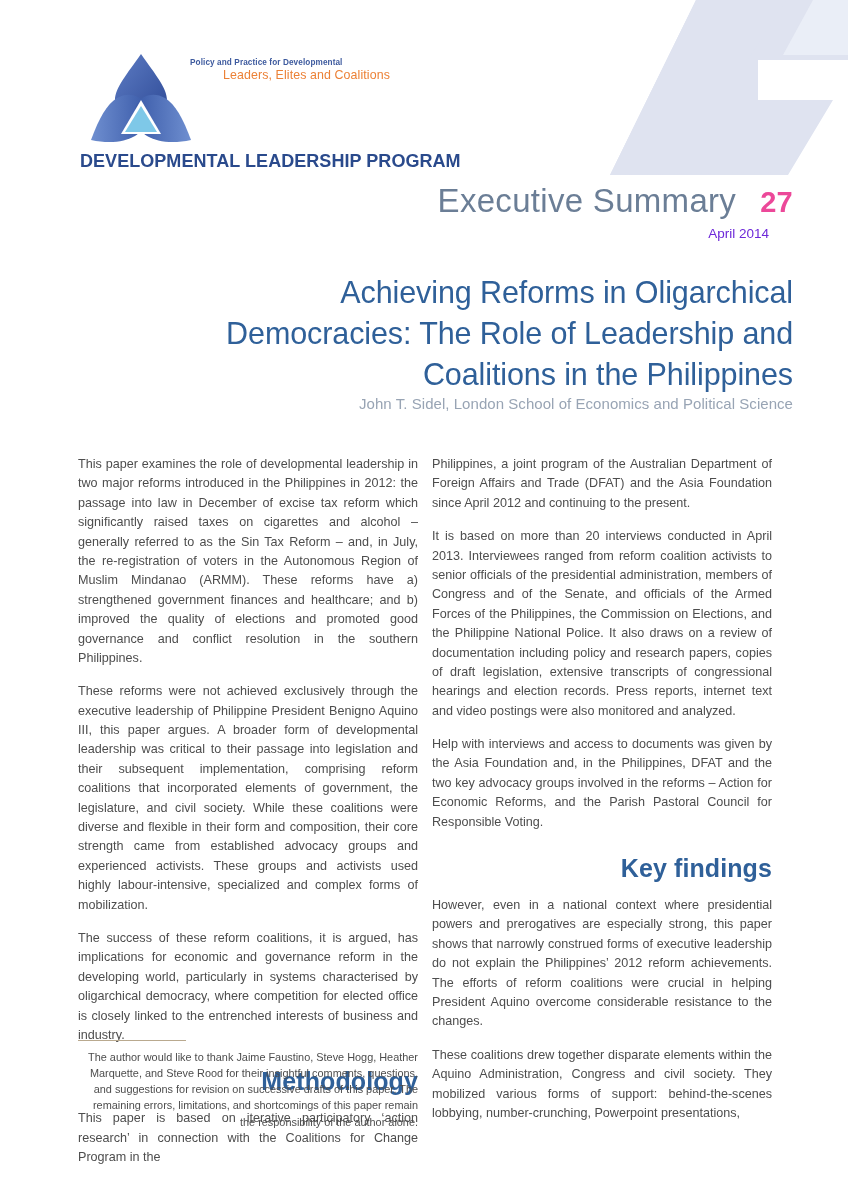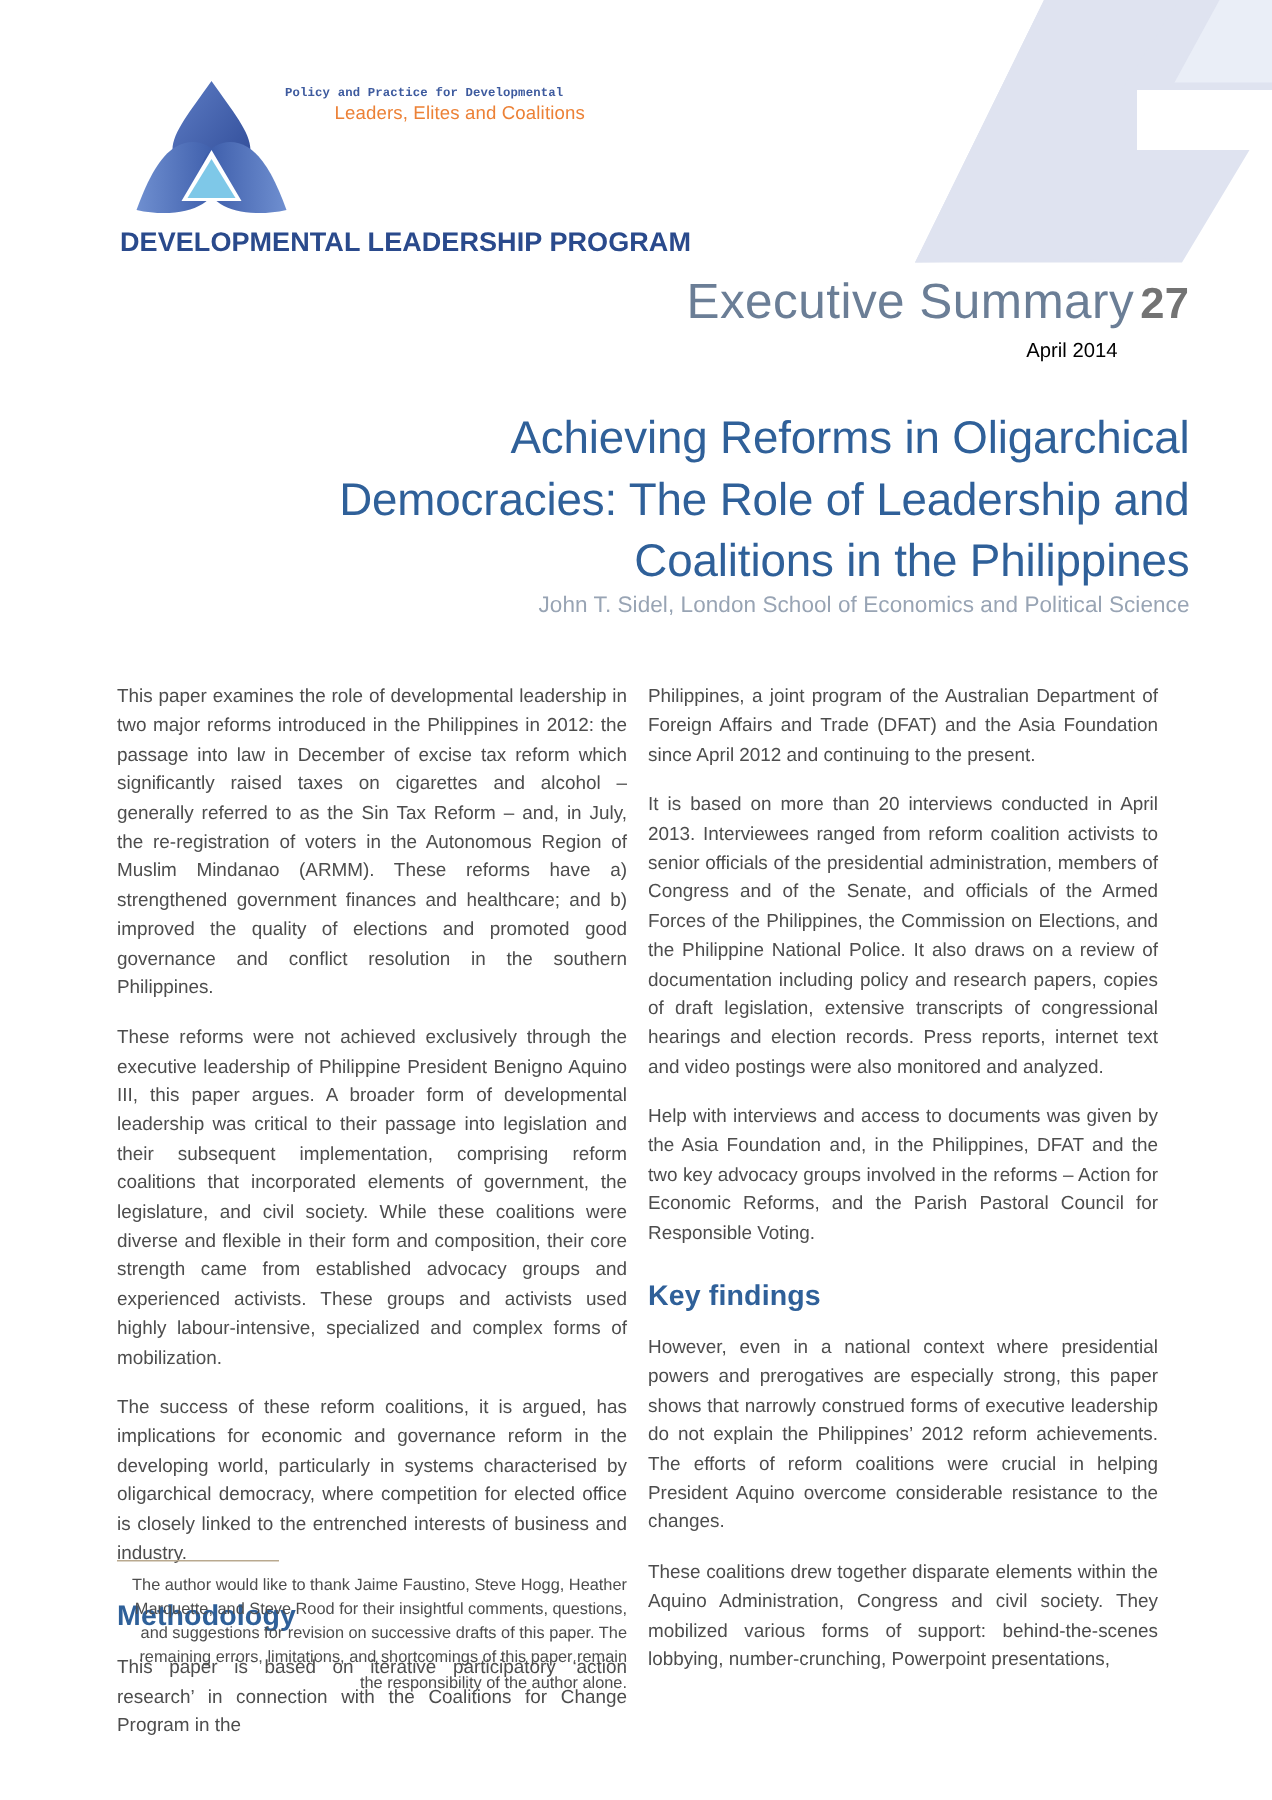--- a/index.html
+++ b/index.html
@@ -49,21 +49,21 @@
   }
   .dlp-letters {
     font-family: "DejaVu Sans", sans-serif;
     font-weight: bold;
     font-size: 59px;
     letter-spacing: 1px;
     color: #ec8136;
     line-height: 0.95;
   }
   .dlp-tag-line1 {
-    font-family: Liberation Mono, monospace;
+    font-family: Liberation Sans, sans-serif;
     font-weight: bold;
     font-size: 8.2px;
     color: #3d5a9e;
     letter-spacing: 0.1px;
     margin-top: 4px;
   }
   .dlp-tag-line2 {
     font-family: "Liberation Sans", sans-serif;
     font-weight: normal;
     font-size: 12.4px;
@@ -100,30 +100,30 @@
     font-family: "Liberation Sans", sans-serif;
     font-size: 33px;
     font-weight: normal;
     color: #6b7e96;
     letter-spacing: 0.3px;
   }
   #series-number {
     font-family: "Liberation Sans", sans-serif;
     font-size: 29px;
     font-weight: bold;
-    color: #737373;
-    margin-left: 4px;
+    color: #ec4899;
+    margin-left: 24px;
     letter-spacing: 0.3px;
   }
   #series-date {
     font-family: "Liberation Sans", sans-serif;
     font-size: 13.5px;
-    color: #000000;
+    color: #6d28d9;
     margin-top: 6px;
-    margin-right: 48px;
+    margin-right: 24px;
   }
 
   
   #title-block {
     position: absolute;
     right: 55px;
     top: 272px;
     width: 600px;
     text-align: right;
   }
@@ -162,25 +162,26 @@
     font-size: 12.6px;
     line-height: 1.54;
     text-align: justify;
     color: #4d4d4d;
     margin: 0 0 14px 0;
   }
   p.body-text:last-child { margin-bottom: 0; }
 
   h2.section-heading {
     font-family: "Liberation Sans", sans-serif;
-    font-size: 19px;
+    font-size: 25px;
     font-weight: bold;
     color: #2f6099;
     margin: 22px 0 13px 0;
     letter-spacing: 0.1px;
+    text-align: right;
   }
 
   
   #footnote {
     position: absolute;
     left: 78px;
     top: 1040px;
     width: 340px;
   }
   #footnote-rule {

